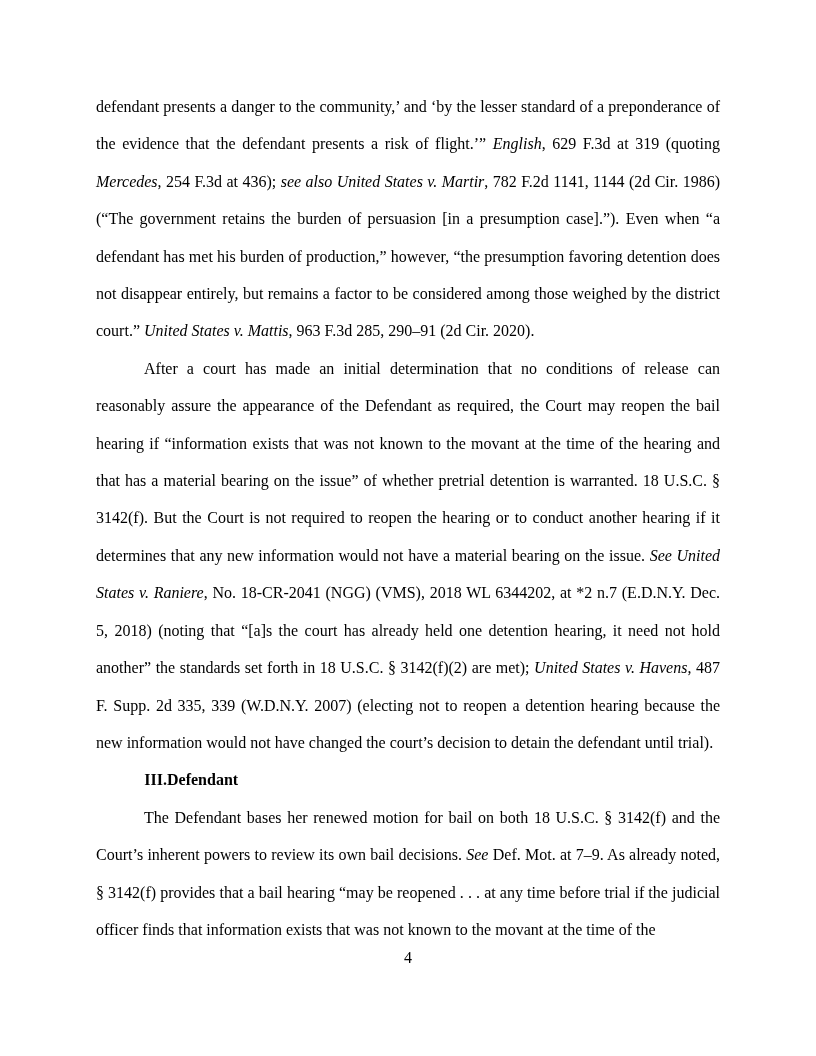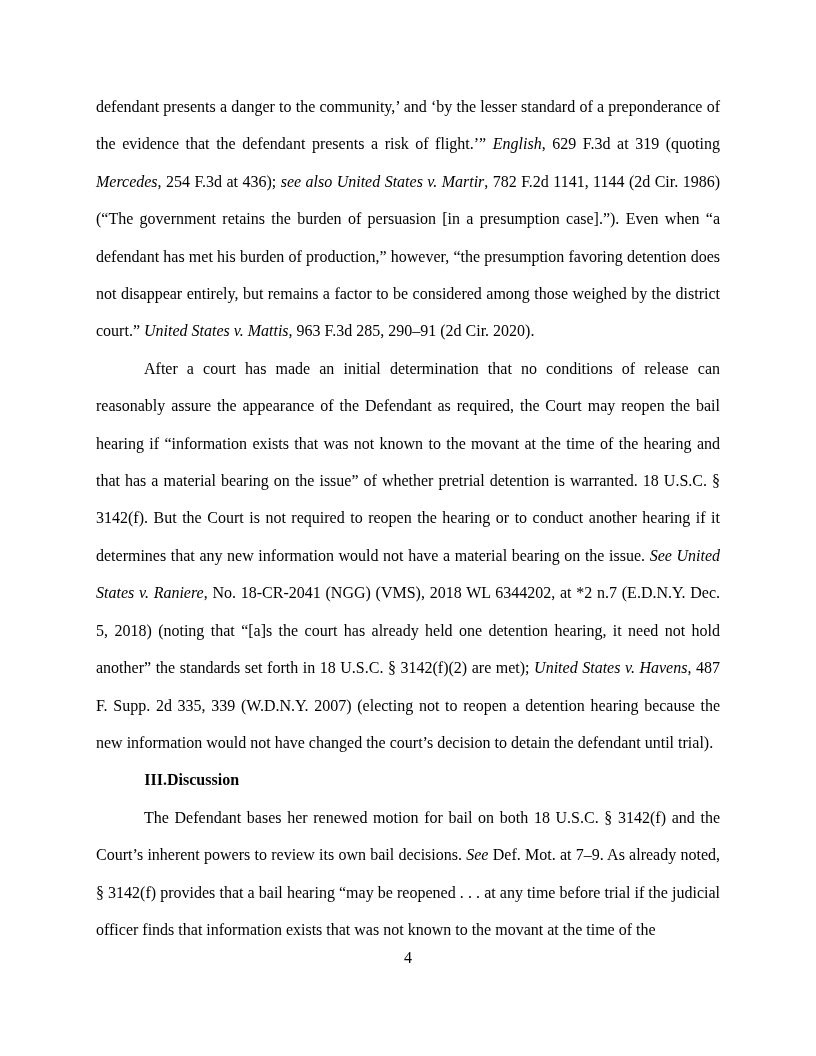--- a/index.html
+++ b/index.html
@@ -54,17 +54,17 @@
     line-height: 20px;
   }
 </style>
 </head>
 <body>
 
 <div class="page">
   <div class="content">
       <p class="para"><span>defendant presents a danger to the community,’ and ‘by the lesser standard of a preponderance of the evidence that the defendant presents a risk of flight.’”  </span><span class="it">English</span><span>, 629 F.3d at 319 (quoting </span><span class="it">Mercedes</span><span>, 254 F.3d at 436); </span><span class="it">see also United States v. Martir</span><span>, 782 F.2d 1141, 1144 (2d Cir. 1986) (“The government retains the burden of persuasion [in a presumption case].”).  Even when “a defendant has met his burden of production,” however, “the presumption favoring detention does not disappear entirely, but remains a factor to be considered among those weighed by the district court.”  </span><span class="it">United States v. Mattis</span><span>, 963 F.3d 285, 290–91 (2d Cir. 2020).</span></p>
       <p class="para indent"><span>After a court has made an initial determination that no conditions of release can reasonably assure the appearance of the Defendant as required, the Court may reopen the bail hearing if “information exists that was not known to the movant at the time of the hearing and that has a material bearing on the issue” of whether pretrial detention is warranted.  18 U.S.C. § 3142(f).  But the Court is not required to reopen the hearing or to conduct another hearing if it determines that any new information would not have a material bearing on the issue.  </span><span class="it">See United States v. Raniere</span><span>, No. 18-CR-2041 (NGG) (VMS), 2018 WL 6344202, at *2 n.7 (E.D.N.Y. Dec. 5, 2018) (noting that “[a]s the court has already held one detention hearing, it need not hold another” the standards set forth in 18 U.S.C. § 3142(f)(2) are met); </span><span class="it">United States v. Havens</span><span>, 487 F. Supp. 2d 335, 339 (W.D.N.Y. 2007) (electing not to reopen a detention hearing because the new information would not have changed the court’s decision to detain the defendant until trial).</span></p>
-      <p class="heading"><span class="h-num">III.</span><span>Discussion</span></p>
+      <p class="heading"><span class="h-num">III.</span><span>Defendant</span></p>
       <p class="para indent"><span>The Defendant bases her renewed motion for bail on both 18 U.S.C. § 3142(f) and the Court’s inherent powers to review its own bail decisions.  </span><span class="it">See</span><span> Def. Mot. at 7–9.  As already noted, § 3142(f) provides that a bail hearing “may be reopened . . . at any time before trial if the judicial officer finds that information exists that was not known to the movant at the time of the</span></p>
     </div>
   <div class="page-number">4</div>
 </div>
 
 </body></html>

